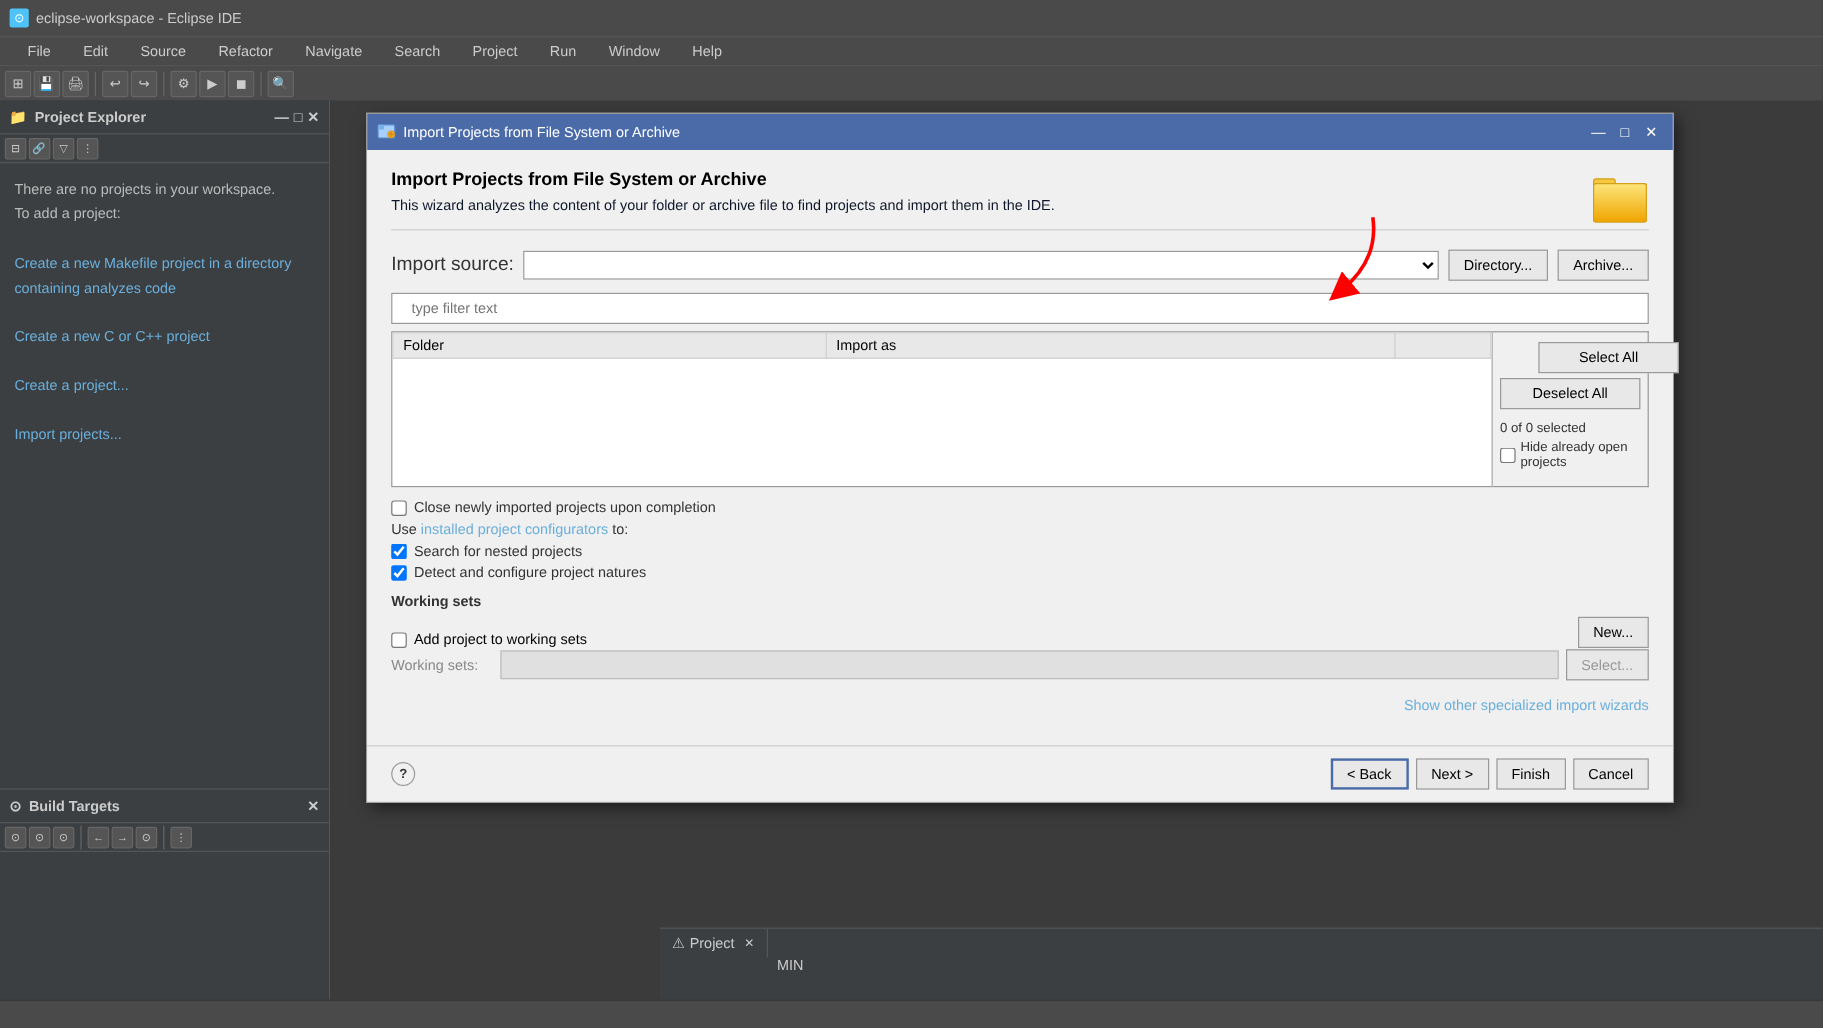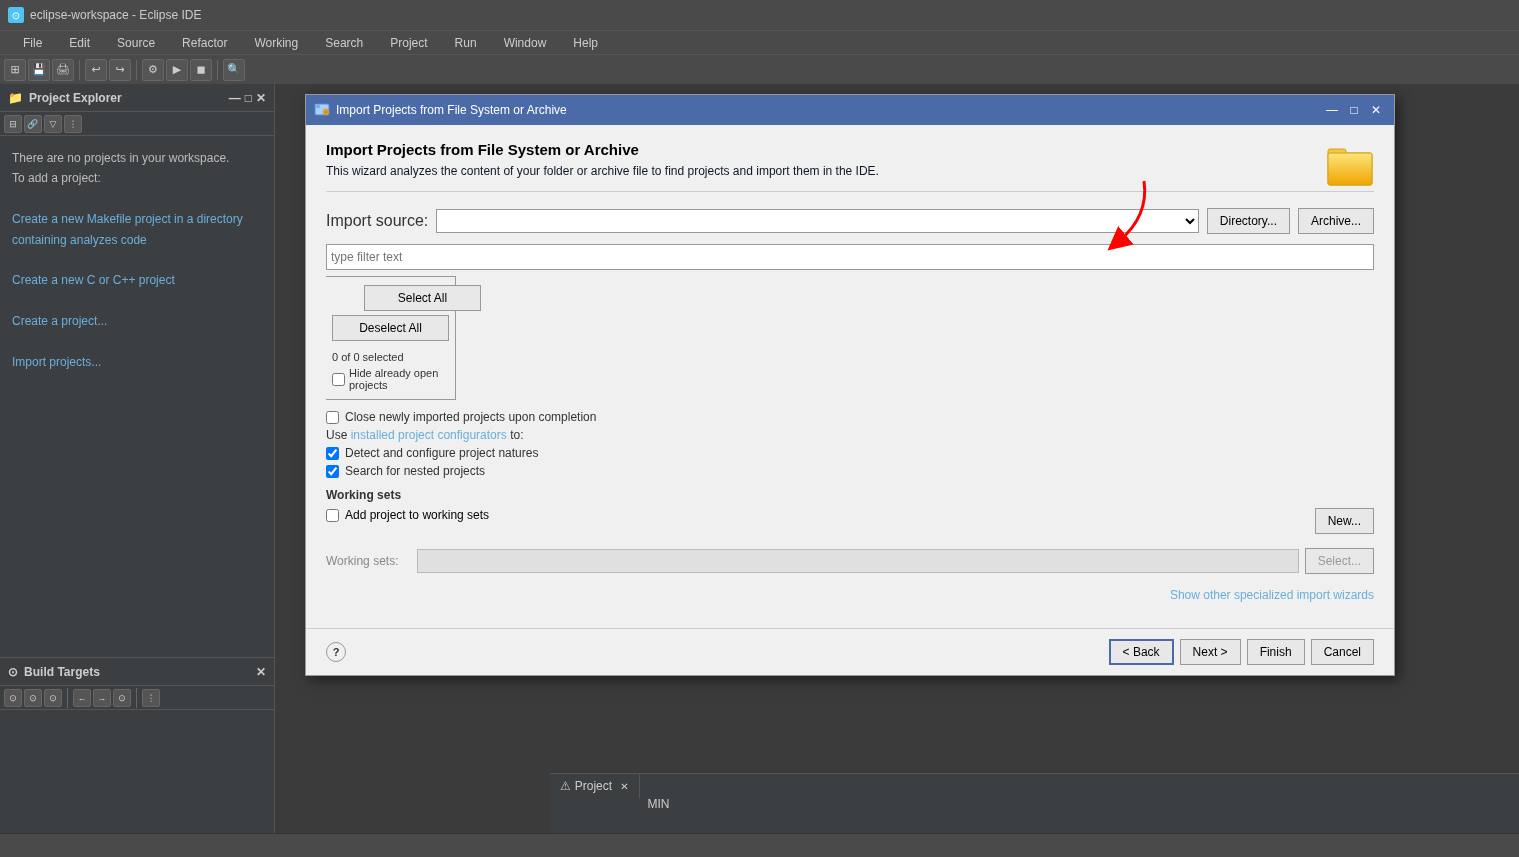--- a/index.html
+++ b/index.html
@@ -259,21 +259,21 @@
     .btn-primary {
       border: 2px solid #4a6ba8;
     }
 
     
     .filter-bar {
       width: 100%;
       height: 26px;
       border: 1px solid #999;
       background: white;
-      padding: 0 4px;
+      padding: 0 16px;
       font-size: 12px;
       margin-bottom: 6px;
       color: #888;
     }
 
     
     .check-row {
       display: flex;
       align-items: center;
       gap: 6px;
@@ -405,21 +405,21 @@
 <div class="title-bar">
   <span class="title-bar-icon">⊙</span>
   <span>eclipse-workspace - Eclipse IDE</span>
 </div>
 
 <div class="menu-bar">
   <span>File</span>
   <span>Edit</span>
   <span>Source</span>
   <span>Refactor</span>
-  <span>Working</span>
+  <span>Navigate</span>
   <span>Search</span>
   <span>Project</span>
   <span>Run</span>
   <span>Window</span>
   <span>Help</span>
 </div>
 
 <div class="toolbar">
   <div class="toolbar-btn">⊞</div>
   <div class="toolbar-btn">💾</div>
@@ -557,20 +557,33 @@
               </defs>
               <path d="M 80 5 Q 85 40 55 65" stroke="red" stroke-width="3" fill="none" marker-end="url(#arrowhead)"></path>
             </svg>
           </div>
 
           
           <input type="text" class="filter-bar" placeholder="type filter text" style="">
 
           
           <div style="display:flex; gap:0; margin-bottom:10px;">
+            <div style="flex:1; border:1px solid #999; background:white; height:130px; overflow-y:auto;">
+              <table style="width:100%; border-collapse:collapse;">
+                <thead>
+                  <tr>
+                    <th style="background:#e8e8e8; border:1px solid #ccc; padding:3px 8px; font-size:12px; text-align:left; font-weight:normal;">Folder</th>
+                    <th style="background:#e8e8e8; border:1px solid #ccc; padding:3px 8px; font-size:12px; text-align:left; font-weight:normal;">Import as</th>
+                    <th style="background:#e8e8e8; border:1px solid #ccc; padding:3px 8px; font-size:12px; font-weight:normal; width:80px;"></th>
+                  </tr>
+                </thead>
+                <tbody>
+                </tbody>
+              </table>
+            </div>
             <div style="width:130px; border:1px solid #999; border-left:none; padding:8px 6px; background:#f0f0f0; display:flex; flex-direction:column; gap:4px;">
               <button class="btn" style="width:100%;margin-left:32px;">Select All</button>
               <button class="btn" style="width:100%;">Deselect All</button>
               <div style="font-size:11px; color:#333; margin-top:6px;">0 of 0 selected</div>
               <div style="display:flex; align-items:center; gap:4px; font-size:11px; color:#333;">
                 <input type="checkbox" style="">
                 <span>Hide already open projects</span>
               </div>
             </div>
           </div>
@@ -584,34 +597,34 @@
           
           <div class="use-link" style="margin-bottom:4px;">
             <span>Use </span>
             <a style="color:#6aafdc; text-decoration:none; cursor:pointer;">installed project configurators</a>
             <span> to:</span>
           </div>
 
           
           <div class="check-row">
             <input type="checkbox" checked="" style="">
-            <span>Detect and configure project natures</span>
+            <span>Search for nested projects</span>
           </div>
 
           
           <div class="check-row">
             <input type="checkbox" checked="" style="">
-            <span>Search for nested projects</span>
+            <span>Detect and configure project natures</span>
           </div>
 
           
           <div class="section-header">Working sets</div>
 
           
-          <div style="display:flex; align-items:flex-start; justify-content:space-between; margin-bottom:14px;">
+          <div style="display:flex; align-items:flex-end; justify-content:space-between; margin-bottom:1px;">
             <div style="display:flex; align-items:center; gap:6px;">
               <input type="checkbox" style="">
               <span>Add project to working sets</span>
             </div>
             <button class="btn">New...</button>
           </div>
 
           
           <div class="working-sets-row">
             <span class="working-sets-label">Working sets:</span>

